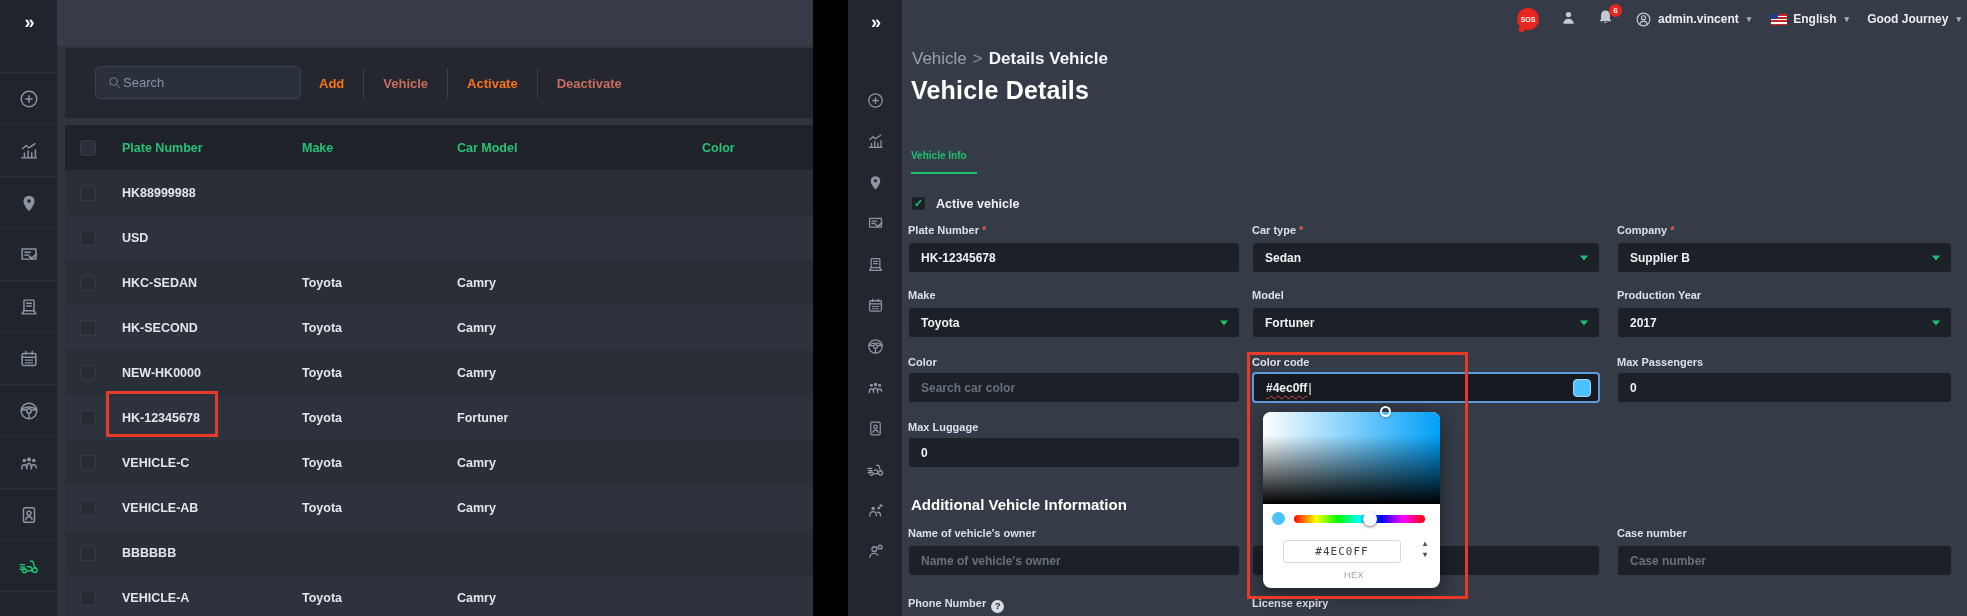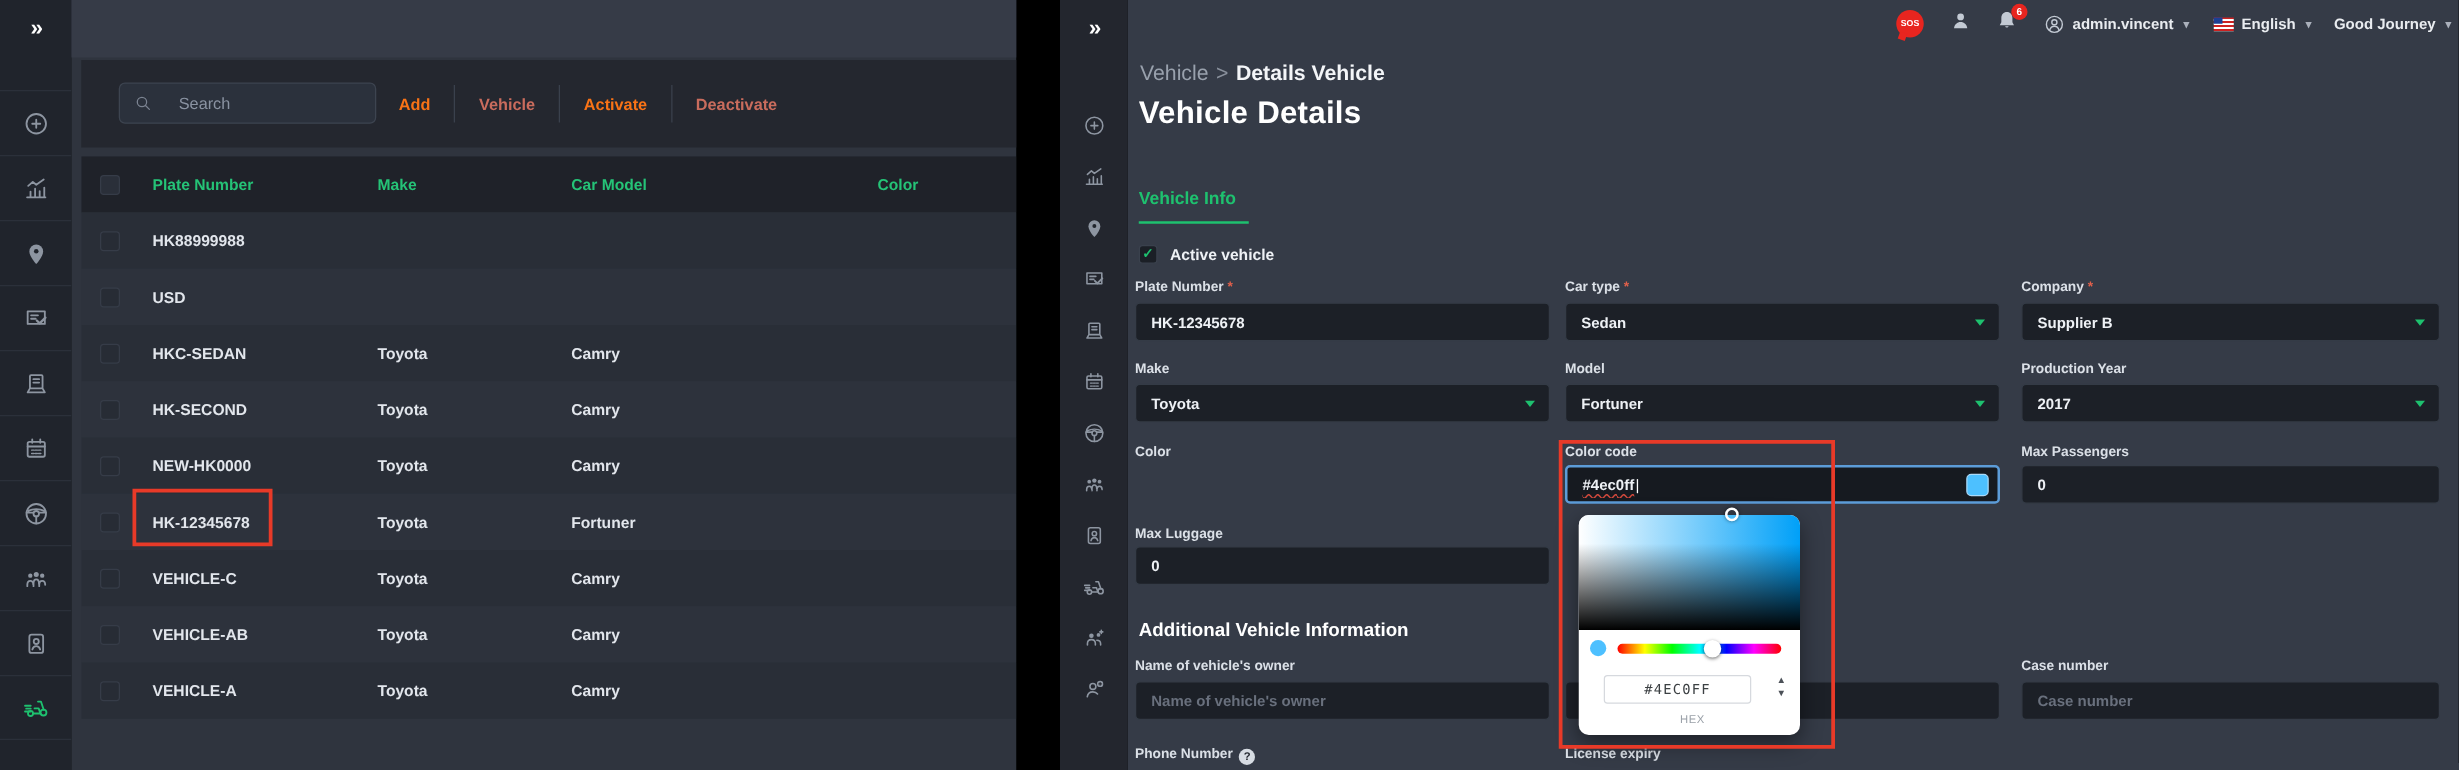--- a/index.html
+++ b/index.html
@@ -23,21 +23,21 @@
   .ic { width:22px; height:22px; stroke:currentColor; fill:none; stroke-width:1.6;
     stroke-linecap:round; stroke-linejoin:round; }
   .ic.sm { width:19px; height:19px; }
 
   
   .lpanel { left:57px; top:0; width:756px; height:616px; background:#2f343e; }
   .lpanel-topstrip { position:absolute; left:0; top:0; right:0; height:46px; background:#363b47; }
   .toolbar { position:absolute; left:8px; top:48px; width:748px; height:70px; background:#24272f; }
   .searchbox { position:absolute; left:30px; top:18px; width:206px; height:33px;
     background:#2b313c; border:1px solid #3d4450; border-radius:5px;
-    display:flex; align-items:center; gap:21px; padding:0 11px;
+    display:flex; align-items:center; gap:1px; padding:0 11px;
     color:#8a93a2; font-size:13px; }
   .searchbox .ic { width:15px; height:15px; stroke:#7b8391; }
   .actions { position:absolute; left:250px; top:0; height:70px; display:flex; align-items:center;
     font-size:13px; font-weight:bold; }
   .action { padding:0 4px; cursor:pointer; }
   .action.green { color:#f97316; }
   .action.red { color:#c96c5d; }
   .vsep { width:1px; height:30px; background:#3a414d; margin:0 15px; }
 
   .tablecard { position:absolute; left:8px; top:125px; width:748px; height:491px; overflow:hidden; }
@@ -77,21 +77,21 @@
   .gap20 { width:20px; } .gap18 { width:18px; }
   .flag { width:16px; height:11px; border:0; position:relative; flex:none;
     background:repeating-linear-gradient(#c22 0 1.6px,#fff 1.6px 3.2px); }
   .flag::after { content:""; position:absolute; left:0; top:0; width:7px; height:5.5px; background:#1c3f94; }
 
   .breadcrumb { position:absolute; left:10px; top:49px; font-size:17px; color:#99a1ad; }
   .breadcrumb .sep { margin:0 6px; color:#8a919d; }
   .breadcrumb .current { color:#f3f5f8; font-weight:bold; }
   .ptitle { position:absolute; left:9px; top:76px; font-size:25px; font-weight:800;
     color:#fff; letter-spacing:.2px; }
-  .tab { position:absolute; left:9px; top:150px; color:#1ec16f; font-size:14px; font-weight:bold;
+  .tab { position:absolute; left:9px; top:150px; color:#1ec16f; font-size:10px; font-weight:bold;
     padding:0 10px 11px 0; border-bottom:2px solid #1ec16f; cursor:pointer; }
   .activerow { position:absolute; left:9px; top:196px; display:flex; align-items:center; gap:10px; }
   .acheck { width:15px; height:15px; border-radius:3px; background:#1b1f26; border:1px solid #3a414d;
     color:#1ec16f; font-size:11px; font-weight:900; line-height:1;
     display:flex; align-items:center; justify-content:center; cursor:pointer; }
   .acheck-label { color:#eef1f5; font-size:12.5px; font-weight:bold; }
 
   .flabel { position:absolute; font-size:11px; font-weight:600; color:#dbe0e7; white-space:nowrap; }
   .star { color:#e2604b; margin-left:3px; }
   .fld { position:absolute; height:31px; background:#1c2027; border:1px solid #343b46; border-radius:4px;
@@ -376,20 +376,27 @@
         </div>
 
         <div class="trow">
           <span class="cb"></span>
           <span class="tcell col-plate">VEHICLE-AB</span>
           <span class="tcell col-make">Toyota</span>
           <span class="tcell col-model">Camry</span>
           <span class="tcell col-color"></span>
         </div>
 
+        <div class="trow">
+          <span class="cb"></span>
+          <span class="tcell col-plate">BBBBBB</span>
+          <span class="tcell col-make"></span>
+          <span class="tcell col-model"></span>
+          <span class="tcell col-color"></span>
+        </div>
 
         <div class="trow">
           <span class="cb"></span>
           <span class="tcell col-plate">VEHICLE-A</span>
           <span class="tcell col-make">Toyota</span>
           <span class="tcell col-model">Camry</span>
           <span class="tcell col-color"></span>
         </div>
       </div>
   </div>
@@ -534,20 +541,21 @@
       <span>Fortuner</span>
       <span class="chev"></span>
     </div>
   <div class="flabel c3 r2l">Production Year</div>
   <div class="fld c3 r2f">
       <span>2017</span>
       <span class="chev"></span>
     </div>
 
   <div class="flabel c1 r3l">Color</div>
+  <div class="fld ph c1 r3f">Search car color</div>
   <div class="flabel c2 r3l">Color code</div>
   <div class="fld focus c2 r3f">
     <span class="wavy">#4ec0ff</span>
       <span class="tcaret">|</span>
     <span class="swatch"></span>
   </div>
   <div class="flabel c3 r3l">Max Passengers</div>
   <div class="fld c3 r3f">
       <span>0</span>
     </div>

